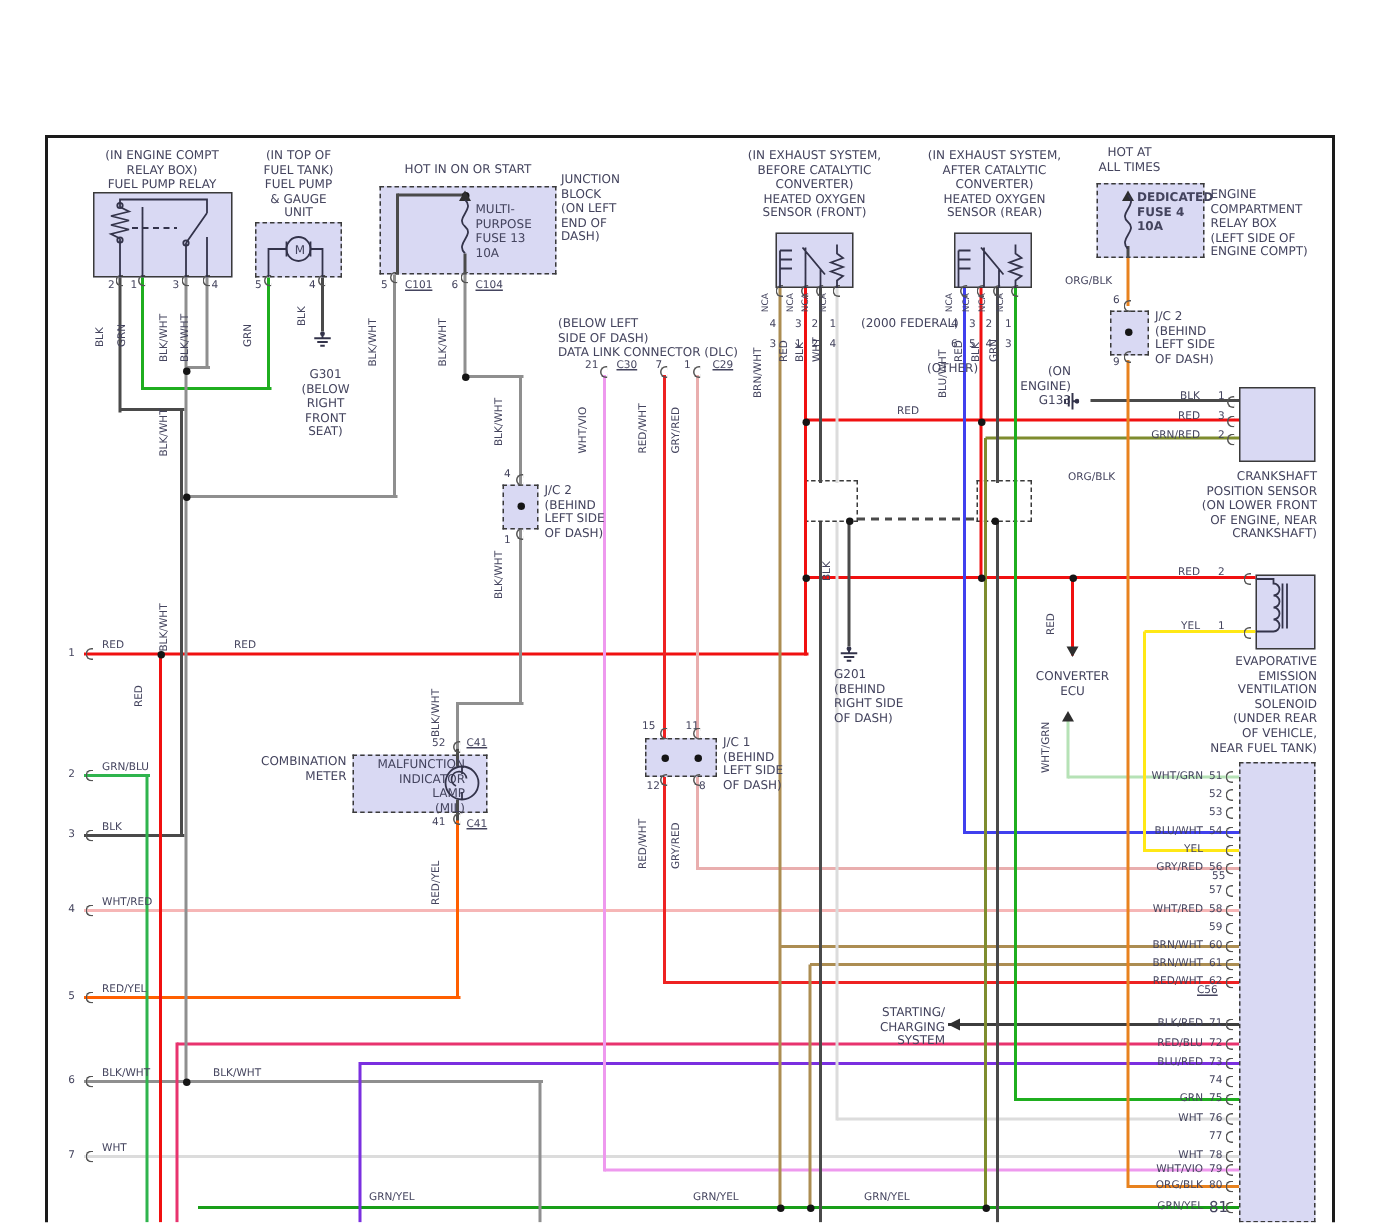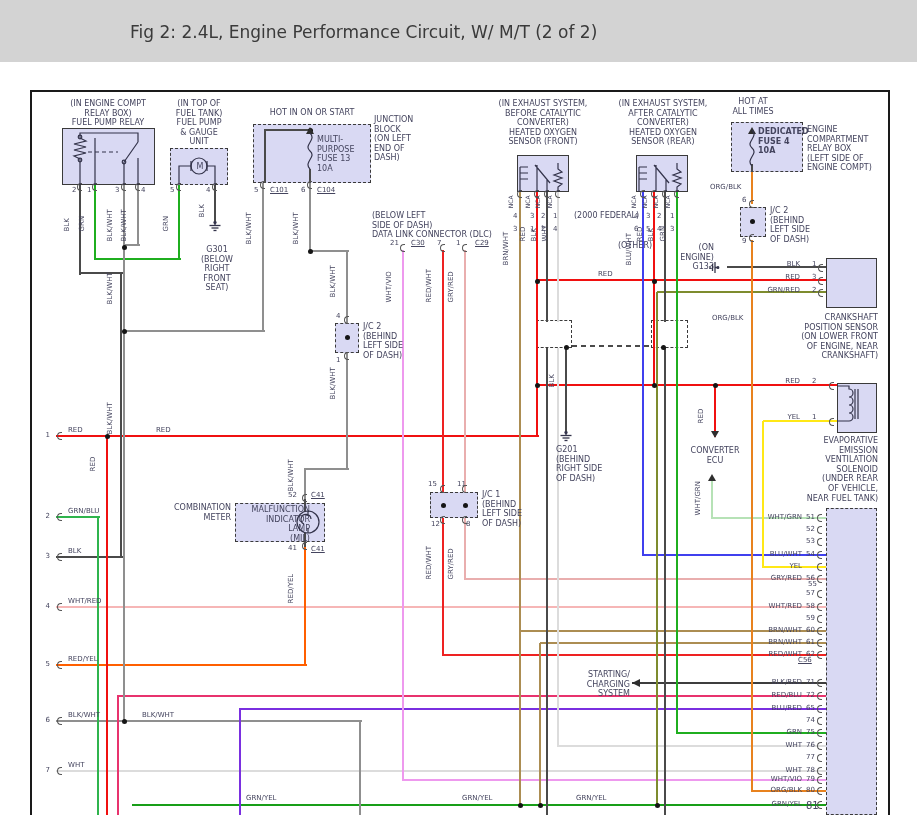--- a/index.html
+++ b/index.html
@@ -24,23 +24,20 @@
   .ar-l{border-top:4px solid transparent;border-bottom:4px solid transparent;border-right:8px solid #2e2e2e;}
   .sym{position:absolute;}
   .sym path,.sym circle,.sym line{fill:none;stroke:#33334a;stroke-width:1.2;}
   .gnd line{stroke:#33334a;stroke-width:1.3;}
   .gnd circle{fill:#33334a;stroke:none;}
 </style>
 </head>
 <body>
 
 <div id="page">
-  <div id="titlebar">
-    <span id="titletext">Fig 2: 2.4L, Engine Performance Circuit, W/ M/T (2 of 2)</span>
-  </div>
   <div id="frame"></div>
   <div id="cv">
       <div class="bx" style="left: 62px; top: 128px; width: 93px; height: 57px;"></div>
       <div class="bx bxd" style="left: 170px; top: 148px; width: 58px; height: 37px;"></div>
       <div class="bx bxd" style="left: 253px; top: 124px; width: 118px; height: 59px;"></div>
       <div class="bx" style="left: 517px; top: 155px; width: 52px; height: 37px;"></div>
       <div class="bx" style="left: 636px; top: 155px; width: 52px; height: 37px;"></div>
       <div class="bx bxd" style="left: 731px; top: 122px; width: 72px; height: 50px;"></div>
       <div class="bx bxd" style="left: 740px; top: 207px; width: 26px; height: 30px;"></div>
       <div class="bx bxd" style="left: 335px; top: 323px; width: 24px; height: 30px;"></div>
@@ -370,21 +367,21 @@
       <div class="arc" style="left: 817px; top: 639px;"></div>
       <div class="lbl" style="left: 806px; top: 650px; width: 16px; font-size: 7px;">62</div>
       <div class="lbl" style="left: 736px; top: 650px; width: 66px; text-align: right; font-size: 7px;">RED/WHT</div>
       <div class="arc" style="left: 817px; top: 651px;"></div>
       <div class="lbl" style="left: 806px; top: 678px; width: 16px; font-size: 7px;">71</div>
       <div class="lbl" style="left: 736px; top: 678px; width: 66px; text-align: right; font-size: 7px;">BLK/RED</div>
       <div class="arc" style="left: 817px; top: 679px;"></div>
       <div class="lbl" style="left: 806px; top: 691px; width: 16px; font-size: 7px;">72</div>
       <div class="lbl" style="left: 736px; top: 691px; width: 66px; text-align: right; font-size: 7px;">RED/BLU</div>
       <div class="arc" style="left: 817px; top: 692px;"></div>
-      <div class="lbl" style="left: 806px; top: 704px; width: 16px; font-size: 7px;">65</div>
+      <div class="lbl" style="left: 806px; top: 704px; width: 16px; font-size: 7px;">73</div>
       <div class="lbl" style="left: 736px; top: 704px; width: 66px; text-align: right; font-size: 7px;">BLU/RED</div>
       <div class="arc" style="left: 817px; top: 705px;"></div>
       <div class="lbl" style="left: 806px; top: 716px; width: 16px; font-size: 7px;">74</div>
       <div class="arc" style="left: 817px; top: 717px;"></div>
       <div class="lbl" style="left: 806px; top: 728px; width: 16px; font-size: 7px;">75</div>
       <div class="lbl" style="left: 736px; top: 728px; width: 66px; text-align: right; font-size: 7px;">GRN</div>
       <div class="arc" style="left: 817px; top: 729px;"></div>
       <div class="lbl" style="left: 806px; top: 741px; width: 16px; font-size: 7px;">76</div>
       <div class="lbl" style="left: 736px; top: 741px; width: 66px; text-align: right; font-size: 7px;">WHT</div>
       <div class="arc" style="left: 817px; top: 742px;"></div>

